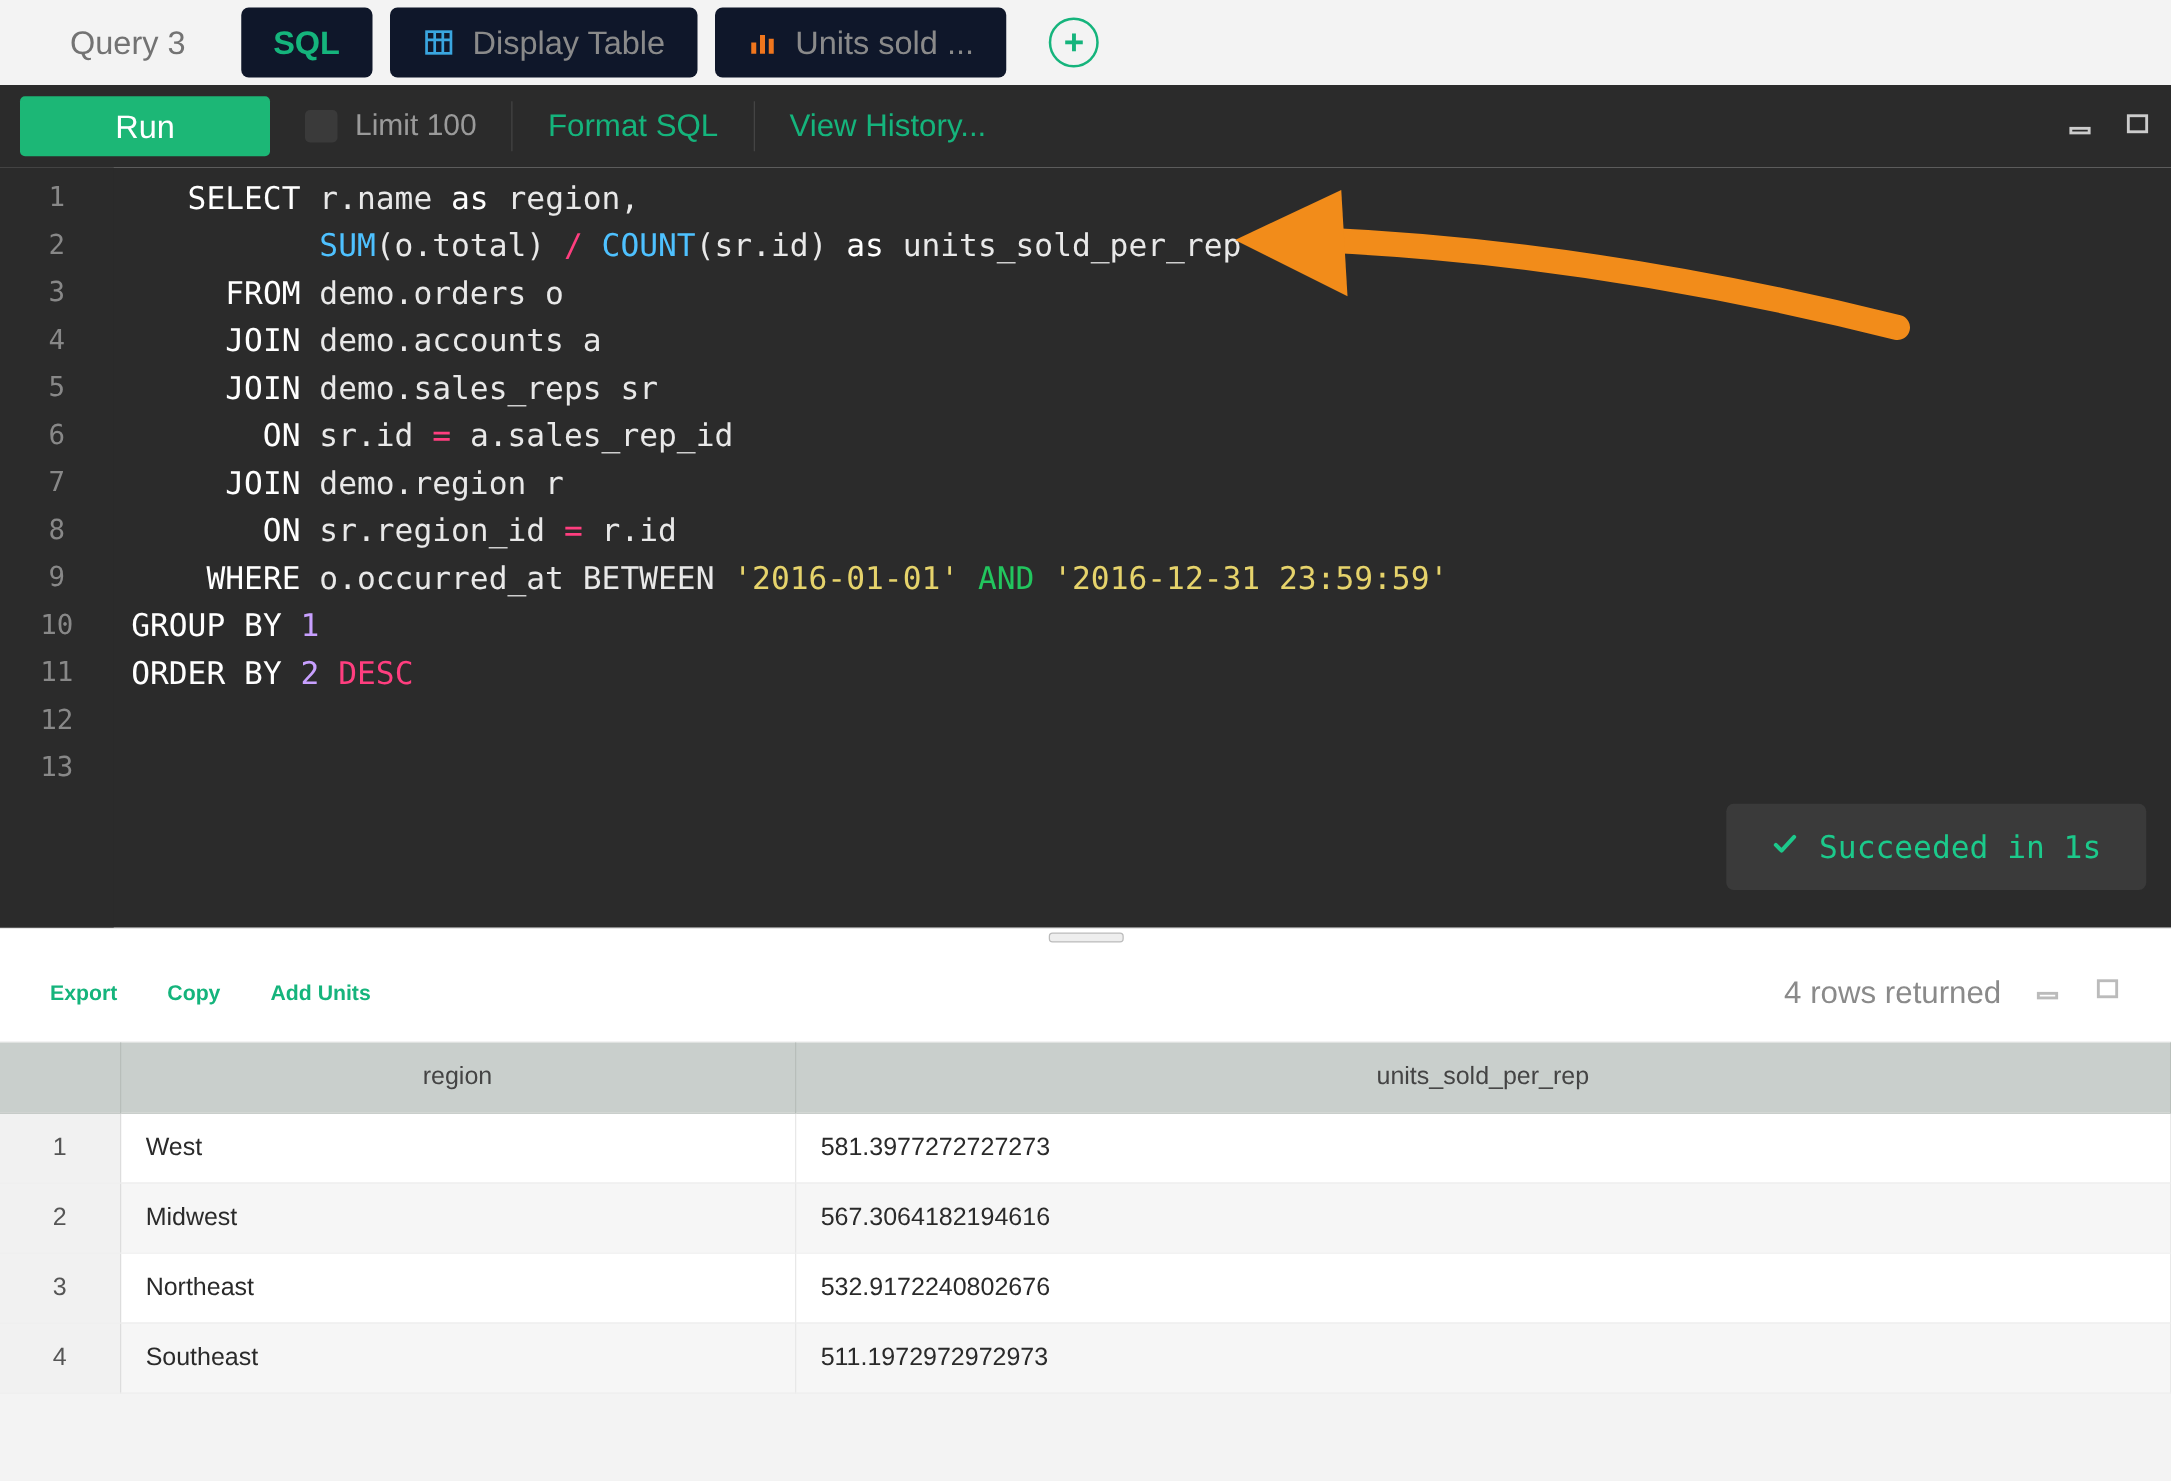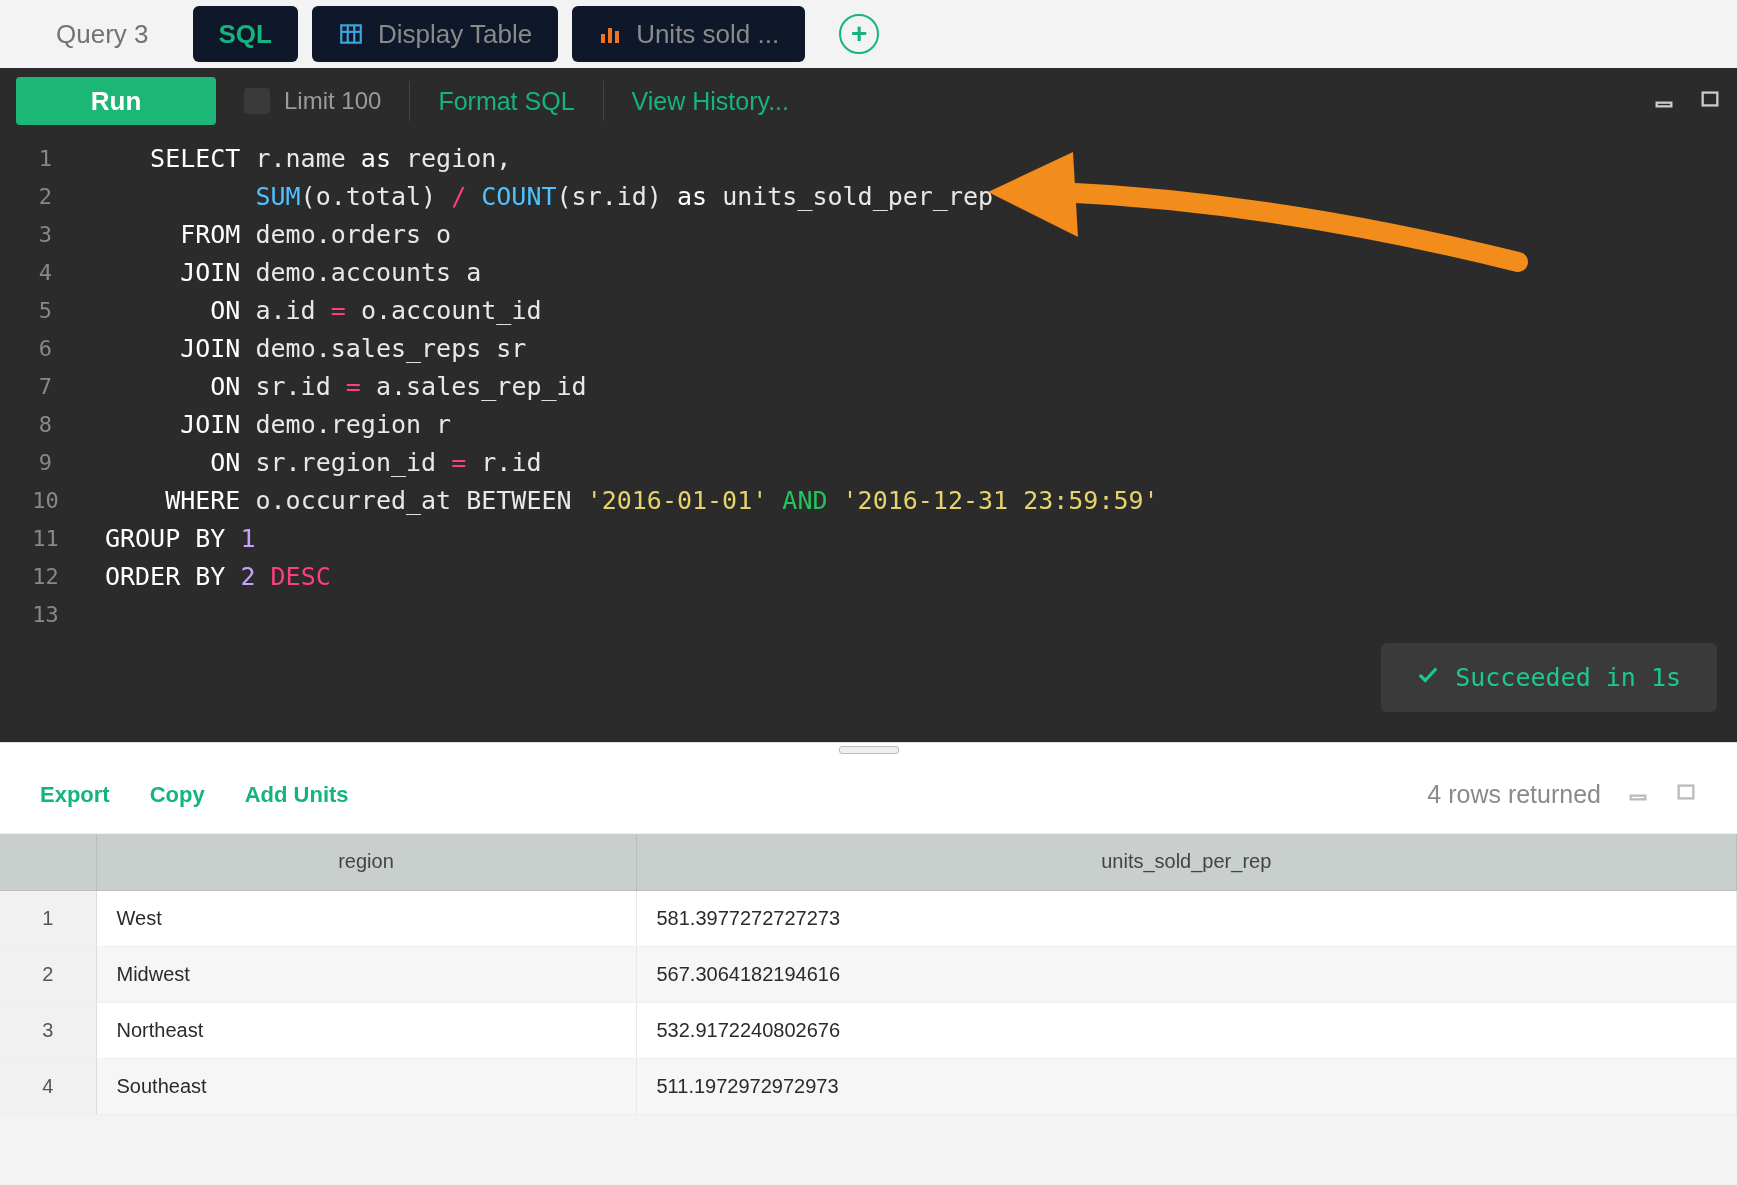--- a/index.html
+++ b/index.html
@@ -54,21 +54,21 @@
     position: relative;
   }
   .run-btn {
     background: #1cb776;
     color: #fff;
     border: none;
     border-radius: 4px;
     height: 48px;
     width: 200px;
     font-size: 26px;
-    font-weight: 700;
+    font-weight: 400;
     cursor: pointer;
   }
   .limit-wrap { display: flex; align-items: center; gap: 14px; color: #9a9a9a; font-size: 24px; }
   .limit-check {
     width: 26px; height: 26px; background: #3a3a3a; border-radius: 4px;
   }
   .toolbar-divider { width: 1px; height: 40px; background: #444; }
   .toolbar-link { color: #15b47c; font-size: 25px; cursor: pointer; font-weight: 500; }
   .toolbar-right { margin-left: auto; display: flex; gap: 24px; align-items: center; }
   .win-icon { color: #d0d0d0; cursor: pointer; }
@@ -139,21 +139,21 @@
   
   .results-toolbar {
     height: 78px;
     background: #fff;
     display: flex;
     align-items: center;
     padding: 0 40px;
     gap: 40px;
     border-bottom: 1px solid #f0f0f0;
   }
-  .results-link { color: #15b47c; font-size: 22px; font-weight: 600; cursor: pointer; }
+  .results-link { color: #15b47c; font-size: 17px; font-weight: 600; cursor: pointer; }
   .results-right { margin-left: auto; display: flex; align-items: center; gap: 26px; color: #8a8a8a; font-size: 25px; }
   .win-icon-light { color:#bbb; cursor:pointer; }
 
   
   .results-table { width: 100%; border-collapse: collapse; font-family: Liberation Sans, sans-serif; font-size: 20px; }
   .results-table thead th {
     background: #c9cfcc;
     color: #444;
     font-weight: 400;
     height: 56px;
@@ -265,21 +265,20 @@
         <div class="ln">10</div>
         <div class="ln">11</div>
         <div class="ln">12</div>
         <div class="ln">13</div>
       </div>
     <div class="code-body" id="codebody">
         <div class="code-line"><span>   </span><span class="kw">SELECT</span><span> </span><span class="ident">r.name</span><span> </span><span class="kw">as</span><span> </span><span class="ident">region,</span></div>
         <div class="code-line"><span>          </span><span class="func">SUM</span><span class="ident">(o.total)</span><span> </span><span class="op">/</span><span> </span><span class="func">COUNT</span><span class="ident">(sr.id)</span><span> </span><span class="kw">as</span><span> </span><span class="ident">units_sold_per_rep</span></div>
         <div class="code-line"><span>     </span><span class="kw">FROM</span><span> </span><span class="ident">demo.orders o</span></div>
         <div class="code-line"><span>     </span><span class="kw">JOIN</span><span> </span><span class="ident">demo.accounts a</span></div>
-        <div class="code-line"><span>       </span><span class="kw">ON</span><span> </span><span class="ident">a.id</span><span> </span><span class="op">=</span><span> </span><span class="ident">o.account_id</span></div>
         <div class="code-line"><span>     </span><span class="kw">JOIN</span><span> </span><span class="ident">demo.sales_reps sr</span></div>
         <div class="code-line"><span>       </span><span class="kw">ON</span><span> </span><span class="ident">sr.id</span><span> </span><span class="op">=</span><span> </span><span class="ident">a.sales_rep_id</span></div>
         <div class="code-line"><span>     </span><span class="kw">JOIN</span><span> </span><span class="ident">demo.region r</span></div>
         <div class="code-line"><span>       </span><span class="kw">ON</span><span> </span><span class="ident">sr.region_id</span><span> </span><span class="op">=</span><span> </span><span class="ident">r.id</span></div>
         <div class="code-line"><span>    </span><span class="kw">WHERE</span><span> </span><span class="ident">o.occurred_at</span><span> </span><span class="ident">BETWEEN</span><span> </span><span class="str">'2016-01-01'</span><span> </span><span class="and">AND</span><span> </span><span class="str">'2016-12-31 23:59:59'</span></div>
         <div class="code-line"><span class="kw">GROUP</span><span> </span><span class="kw">BY</span><span> </span><span class="num">1</span></div>
         <div class="code-line"><span class="kw">ORDER</span><span> </span><span class="kw">BY</span><span> </span><span class="num">2</span><span> </span><span class="desc">DESC</span></div>
         <div class="code-line"></div>
       </div>
 

